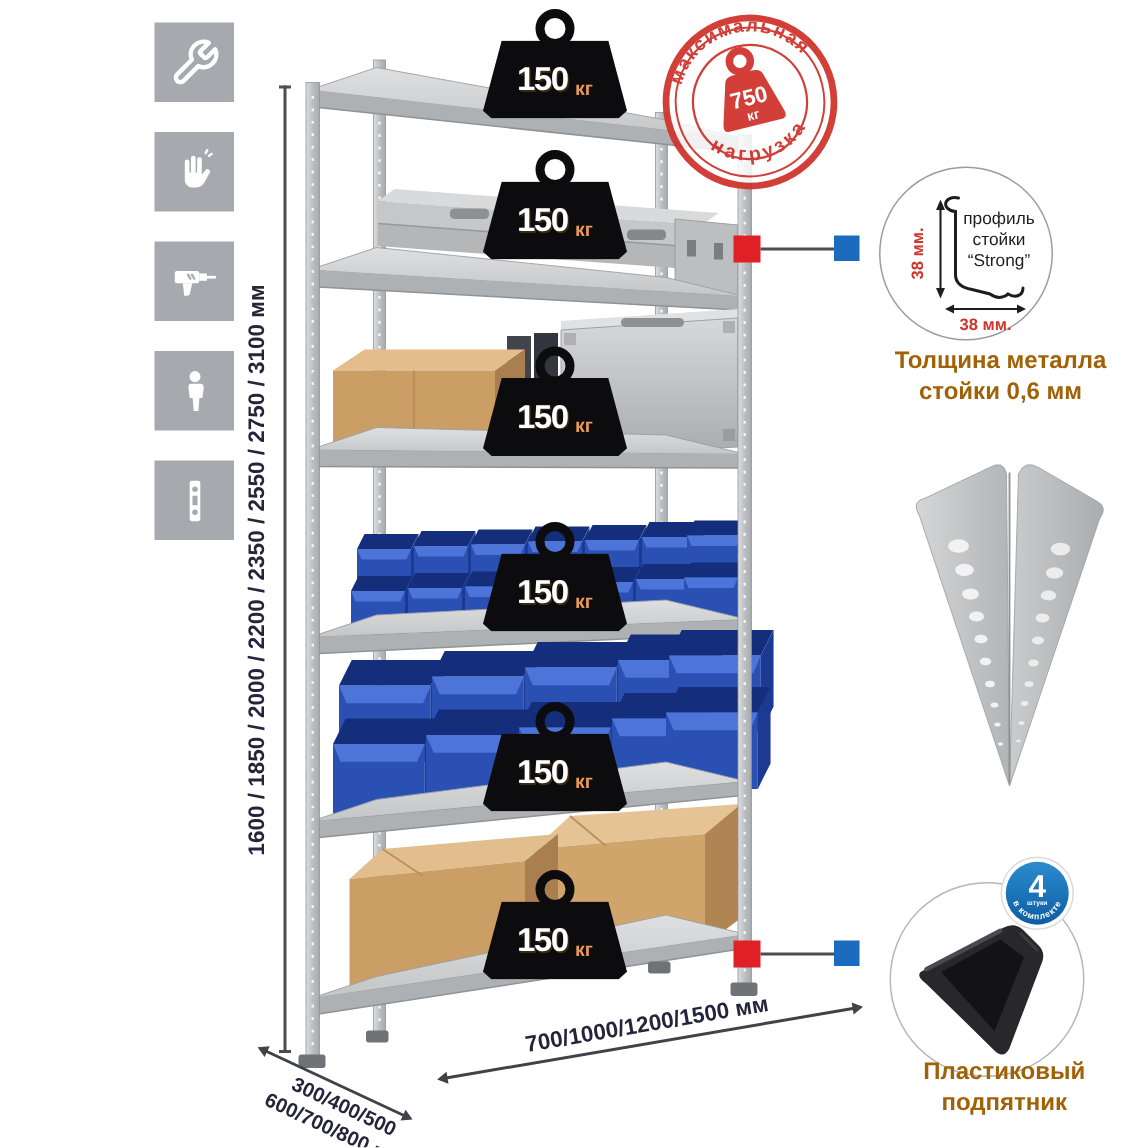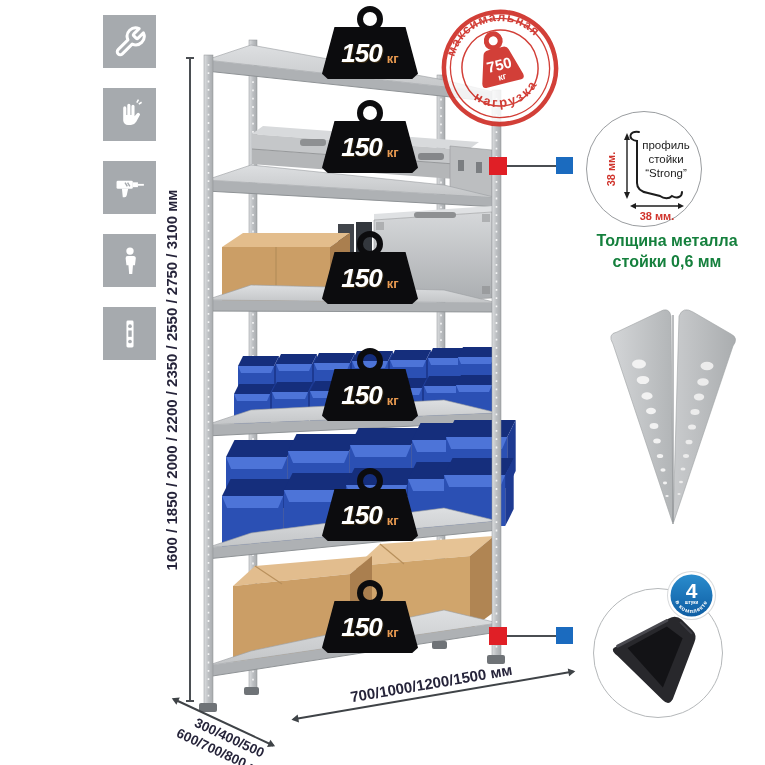--- a/index.html
+++ b/index.html
@@ -19,34 +19,34 @@
     transform:rotate(-90deg);font-size:15px;font-weight:bold;color:#26243a;white-space:nowrap;}
 
   
   .rack-svg{position:absolute;left:0;top:0;}
 
   
   .weight{position:absolute;width:96px;text-align:center;}
   .weight .ring{width:14px;height:14px;border:6px solid #0c0c0e;border-radius:50%;margin:0 auto -5px;}
   .weight .body{height:52px;background:#0c0c0e;display:flex;align-items:center;justify-content:center;
     clip-path:polygon(13% 0,87% 0,100% 90%,94% 100%,6% 100%,0 90%);}
-  .weight .val{color:#fff;font-size:26px;font-weight:bold;letter-spacing:-1px;text-shadow:1px 1px 0 #3a2a10;font-style:italic;}
+  .weight .val{color:#fff;font-size:22px;font-weight:bold;letter-spacing:-1px;text-shadow:1px 1px 0 #3a2a10;}
   .weight .unit{color:#e89a50;font-size:13px;font-weight:bold;margin-left:5px;margin-top:10px;}
 
   
   .stamp{position:absolute;left:438px;top:6px;width:124px;height:124px;transform:rotate(-14deg);opacity:.94;}
 
   
   .sq-red{position:absolute;width:18px;height:18px;background:#e01f26;}
   .sq-blue{position:absolute;width:17px;height:17px;background:#1b6bbf;}
   .c-line{position:absolute;height:2px;background:#4a4e52;}
 
   
   .detail-circle{position:absolute;border:1.5px solid #9a9da0;border-radius:50%;background:#fff;}
-  .caption{position:absolute;text-align:center;font-weight:bold;color:#15803d;font-size:16px;line-height:1.3;}
+  .caption{position:absolute;text-align:center;font-weight:bold;color:#a16207;font-size:16px;line-height:1.3;}
 
   .badge{position:absolute;left:668px;top:572px;width:47px;height:47px;background:#fff;border-radius:50%;
     box-shadow:0 0 0 1px #d8dadc;display:flex;align-items:center;justify-content:center;}
 
   
   .dim-depth{position:absolute;left:168px;top:692px;width:150px;transform:rotate(25deg);transform-origin:left top;
     text-align:center;color:#26243a;font-weight:bold;font-size:13.5px;line-height:1.25;}
   .dim-width{position:absolute;left:282px;top:700px;width:300px;transform:rotate(-9.7deg);transform-origin:left top;
     text-align:center;color:#26243a;font-weight:bold;font-size:15px;}
   .dimline{position:relative;height:2px;background:#3f4347;margin:3px 8px;}
@@ -392,20 +392,24 @@
       </defs>
       <circle cx="21.5" cy="21.5" r="21" fill="url(#bblue)"></circle>
       <text x="21.5" y="24" text-anchor="middle" font-size="21" font-weight="bold" fill="#fff">4</text>
       <text x="21.5" y="29.5" text-anchor="middle" font-size="4.5" font-weight="bold" fill="#fff">штуки</text>
       <path id="badgeArc" d="M5,26 A17,17 0 0 0 38,26" fill="none"></path>
       <text font-size="5.8" font-weight="bold" fill="#fff" letter-spacing="0.6">
         <textPath href="#badgeArc" startOffset="50%" text-anchor="middle">в комплекте</textPath>
       </text>
     </svg>
   </div>
+  <div class="caption" style="left:592px;top:705px;width:155px;">
+    <span>Пластиковый</span><br>
+    <span>подпятник</span>
+  </div>
 
   <div class="dim-depth">
     <div class="dimline" style="width:110px;"></div>
     <span>300/400/500</span><br>
     <span>600/700/800 мм</span>
   </div>
   <div class="dim-width">
     <span>700/1000/1200/1500 мм</span>
     <div class="dimline"></div>
   </div>

